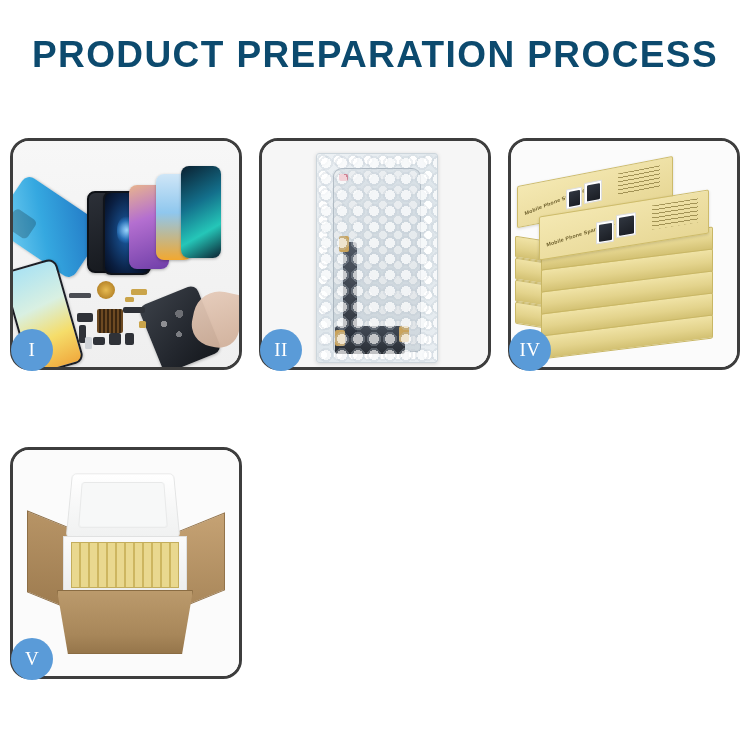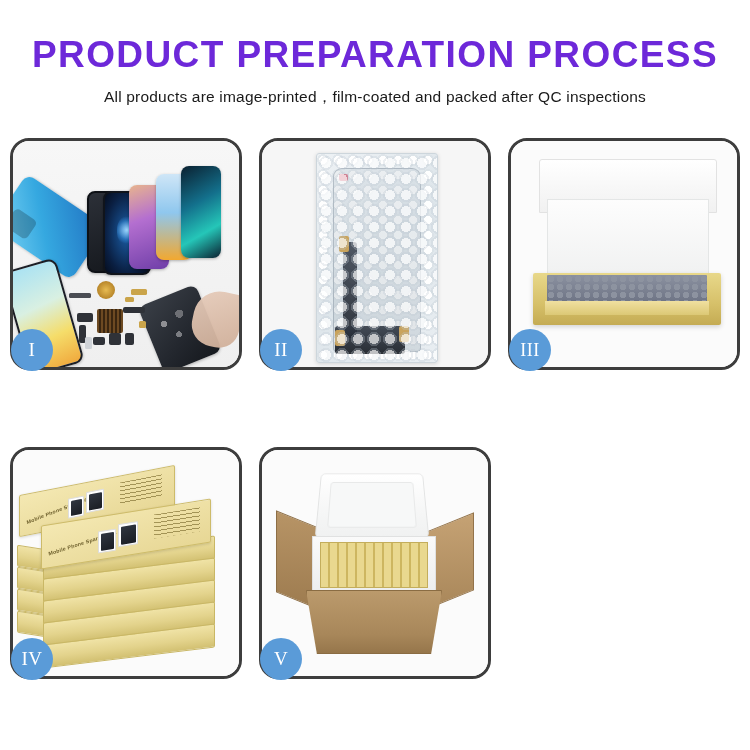--- a/index.html
+++ b/index.html
@@ -19,21 +19,21 @@
   
   .header {
     text-align: center;
     padding-top: 36px;
   }
   .page-title {
     font-family: "Liberation Sans", sans-serif;
     font-size: 37px;
     font-weight: 700;
     letter-spacing: 1.4px;
-    color: #6d28d9;
+    color: #0c4a6e;
     line-height: 1.05;
     white-space: nowrap;
   }
   .page-subtitle {
     font-family: "Liberation Sans", sans-serif;
     font-size: 15.5px;
     font-weight: 400;
     color: #1a1a1a;
     margin-top: 12px;
     letter-spacing: 0.2px;
@@ -385,21 +385,20 @@
   .c6-shadow {
     position: absolute; left: 24px; bottom: 28px; width: 188px; height: 10px;
     background: radial-gradient(ellipse at 50% 50%, rgba(0,0,0,.14) 0%, rgba(0,0,0,0) 70%);
   }
 </style>
 </head>
 <body>
 
 <div class="header">
   <div class="page-title">PRODUCT PREPARATION PROCESS</div>
-  <div class="page-subtitle">All products are image-printed，film-coated and packed after QC inspections</div>
 </div>
 
 <div class="grid">
 
   <div class="panel">
     <div class="panel-inner p1">
       <div class="ph ph-a"></div>
       <div class="ph ph-b"></div>
       <div class="ph ph-c"></div>
       <div class="ph ph-d"></div>
@@ -435,30 +434,20 @@
         <div class="bag-flex2"></div>
         <div class="bag-tape" style="left:22px; top:82px;"></div>
         <div class="bag-tape" style="left:18px; top:176px;"></div>
         <div class="bag-tape" style="left:82px; top:172px;"></div>
         <div class="bag-overlay"></div>
       </div>
     </div>
     <div class="badge w2">II</div>
   </div>
 
-  <div class="panel">
-    <div class="panel-inner p3">
-      <div class="box3-lid"></div>
-      <div class="box3-foam"></div>
-      <div class="box3-tray"></div>
-      <div class="box3-contents"></div>
-      <div class="box3-tray-inner"></div>
-    </div>
-    <div class="badge w3">III</div>
-  </div>
 
   <div class="panel">
     <div class="panel-inner p4">
 
       <div class="stack-box" style="left:4px;  top:104px; width:116px; height:20px; transform:skewY(9deg);"></div>
       <div class="stack-box" style="left:4px;  top:126px; width:116px; height:20px; transform:skewY(9deg);"></div>
       <div class="stack-box" style="left:4px;  top:148px; width:116px; height:20px; transform:skewY(9deg);"></div>
       <div class="stack-box" style="left:4px;  top:170px; width:116px; height:20px; transform:skewY(9deg);"></div>
 
       <div class="stack-box" style="left:30px; top:96px;  width:170px; height:22px; transform:skewY(-7deg);"></div>

